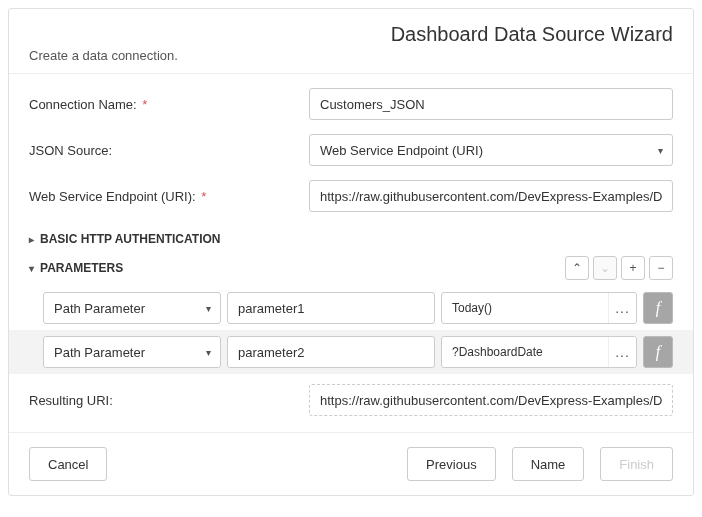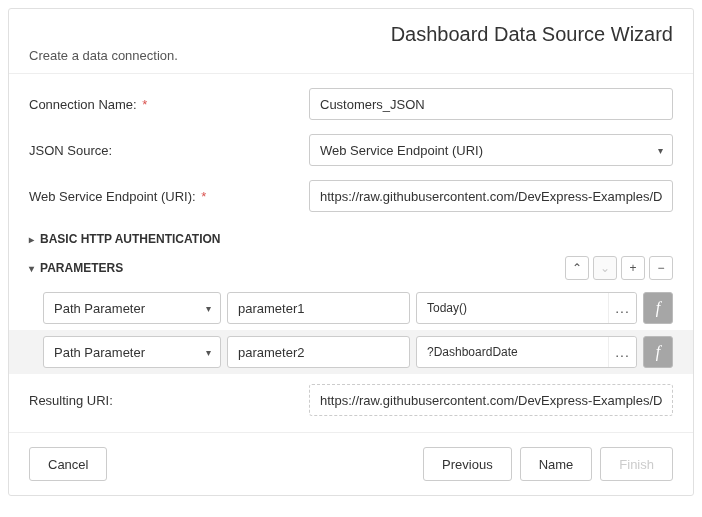--- a/index.html
+++ b/index.html
@@ -131,21 +131,21 @@
     margin-left: -20px;
     margin-right: -20px;
     padding-left: 34px;
     padding-right: 20px;
   }
   .ptype {
     width: 178px;
     position: relative;
   }
   .pname {
-    width: 183px;
+    width: 208px;
   }
   .pvalue {
     flex: 1;
     position: relative;
   }
   .pvalue .ellipsis-btn {
     position: absolute;
     right: 1px;
     top: 1px;
     bottom: 1px;
@@ -199,21 +199,21 @@
     color: #333;
     cursor: pointer;
   }
   .btn.disabled {
     color: #ccc;
     cursor: default;
   }
   .footer-right {
     margin-left: auto;
     display: flex;
-    gap: 8px;
+    gap: 16px;
   }
 </style>
 </head>
 <body>
 
 <div class="wizard">
   <div class="header">
     <div class="title">Dashboard Data Source Wizard</div>
     <div class="subtitle">Create a data connection.</div>
   </div>

